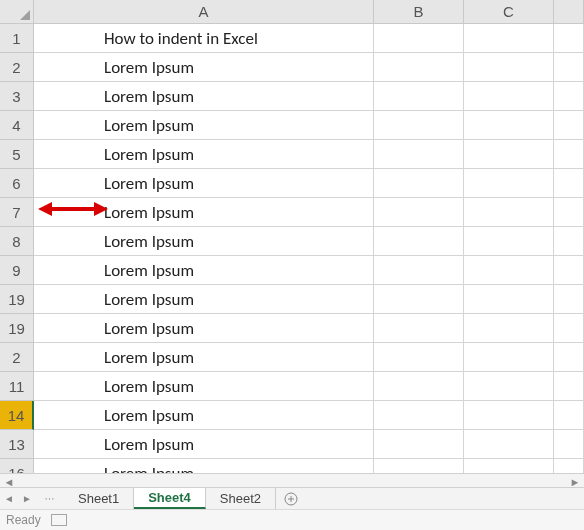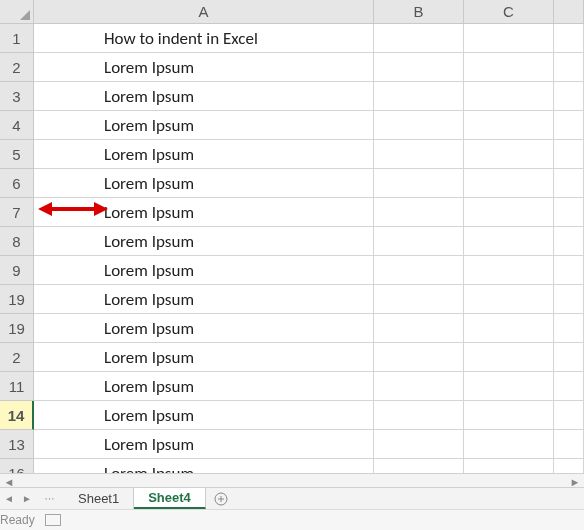--- a/index.html
+++ b/index.html
@@ -68,23 +68,22 @@
       background: #e6e6e6;
       border-right: 1px solid #c9c9c9;
       border-bottom: 1px solid #c9c9c9;
       text-align: center;
       font-size: 15px;
       color: #555;
       line-height: 29px;
       font-family: 'Segoe UI', Arial, sans-serif;
     }
     .row-header.selected {
-      background: #fef9c3;
+      background: #eab308;
       border-right: 2px solid #217346;
-      font-weight: bold;
     }
     .cell {
       border-right: 1px solid #d4d4d4;
       border-bottom: 1px solid #d4d4d4;
       font-size: 17px;
       color: #222;
       padding-left: 70px;
       line-height: 29px;
       white-space: nowrap;
       overflow: hidden;
@@ -180,21 +179,21 @@
     .status-bar {
       position: absolute;
       bottom: 0;
       left: 0;
       right: 0;
       height: 21px;
       background: #f3f3f3;
       border-top: 1px solid #d0d0d0;
       display: flex;
       align-items: center;
-      padding-left: 0;
+      padding-left: 6px;
       font-size: 12px;
       color: #666;
       font-family: 'Segoe UI', Arial, sans-serif;
       gap: 10px;
       filter: blur(0.6px);
       opacity: 0.75;
     }
     .status-icon {
       width: 16px;
       height: 12px;
@@ -343,20 +342,21 @@
   <div class="scroll-btn">►</div>
 </div>
 
 <div class="tabs-bar">
   <div class="tab-nav">◄</div>
   <div class="tab-nav">►</div>
   <div class="tab-nav dots">⋯</div>
   <div id="tabs" style="display:flex;">
       <div class="tab">Sheet1</div>
       <div class="tab active">Sheet4</div>
+      <div class="tab">Sheet2</div>
     </div>
   <div class="tab-add">
     <svg width="14" height="14" viewBox="0 0 14 14">
         <circle cx="7" cy="7" r="6" fill="none" stroke="#888" stroke-width="1"></circle>
         <line x1="7" y1="4" x2="7" y2="10" stroke="#888" stroke-width="1"></line>
         <line x1="4" y1="7" x2="10" y2="7" stroke="#888" stroke-width="1"></line>
       </svg>
   </div>
 </div>
 

